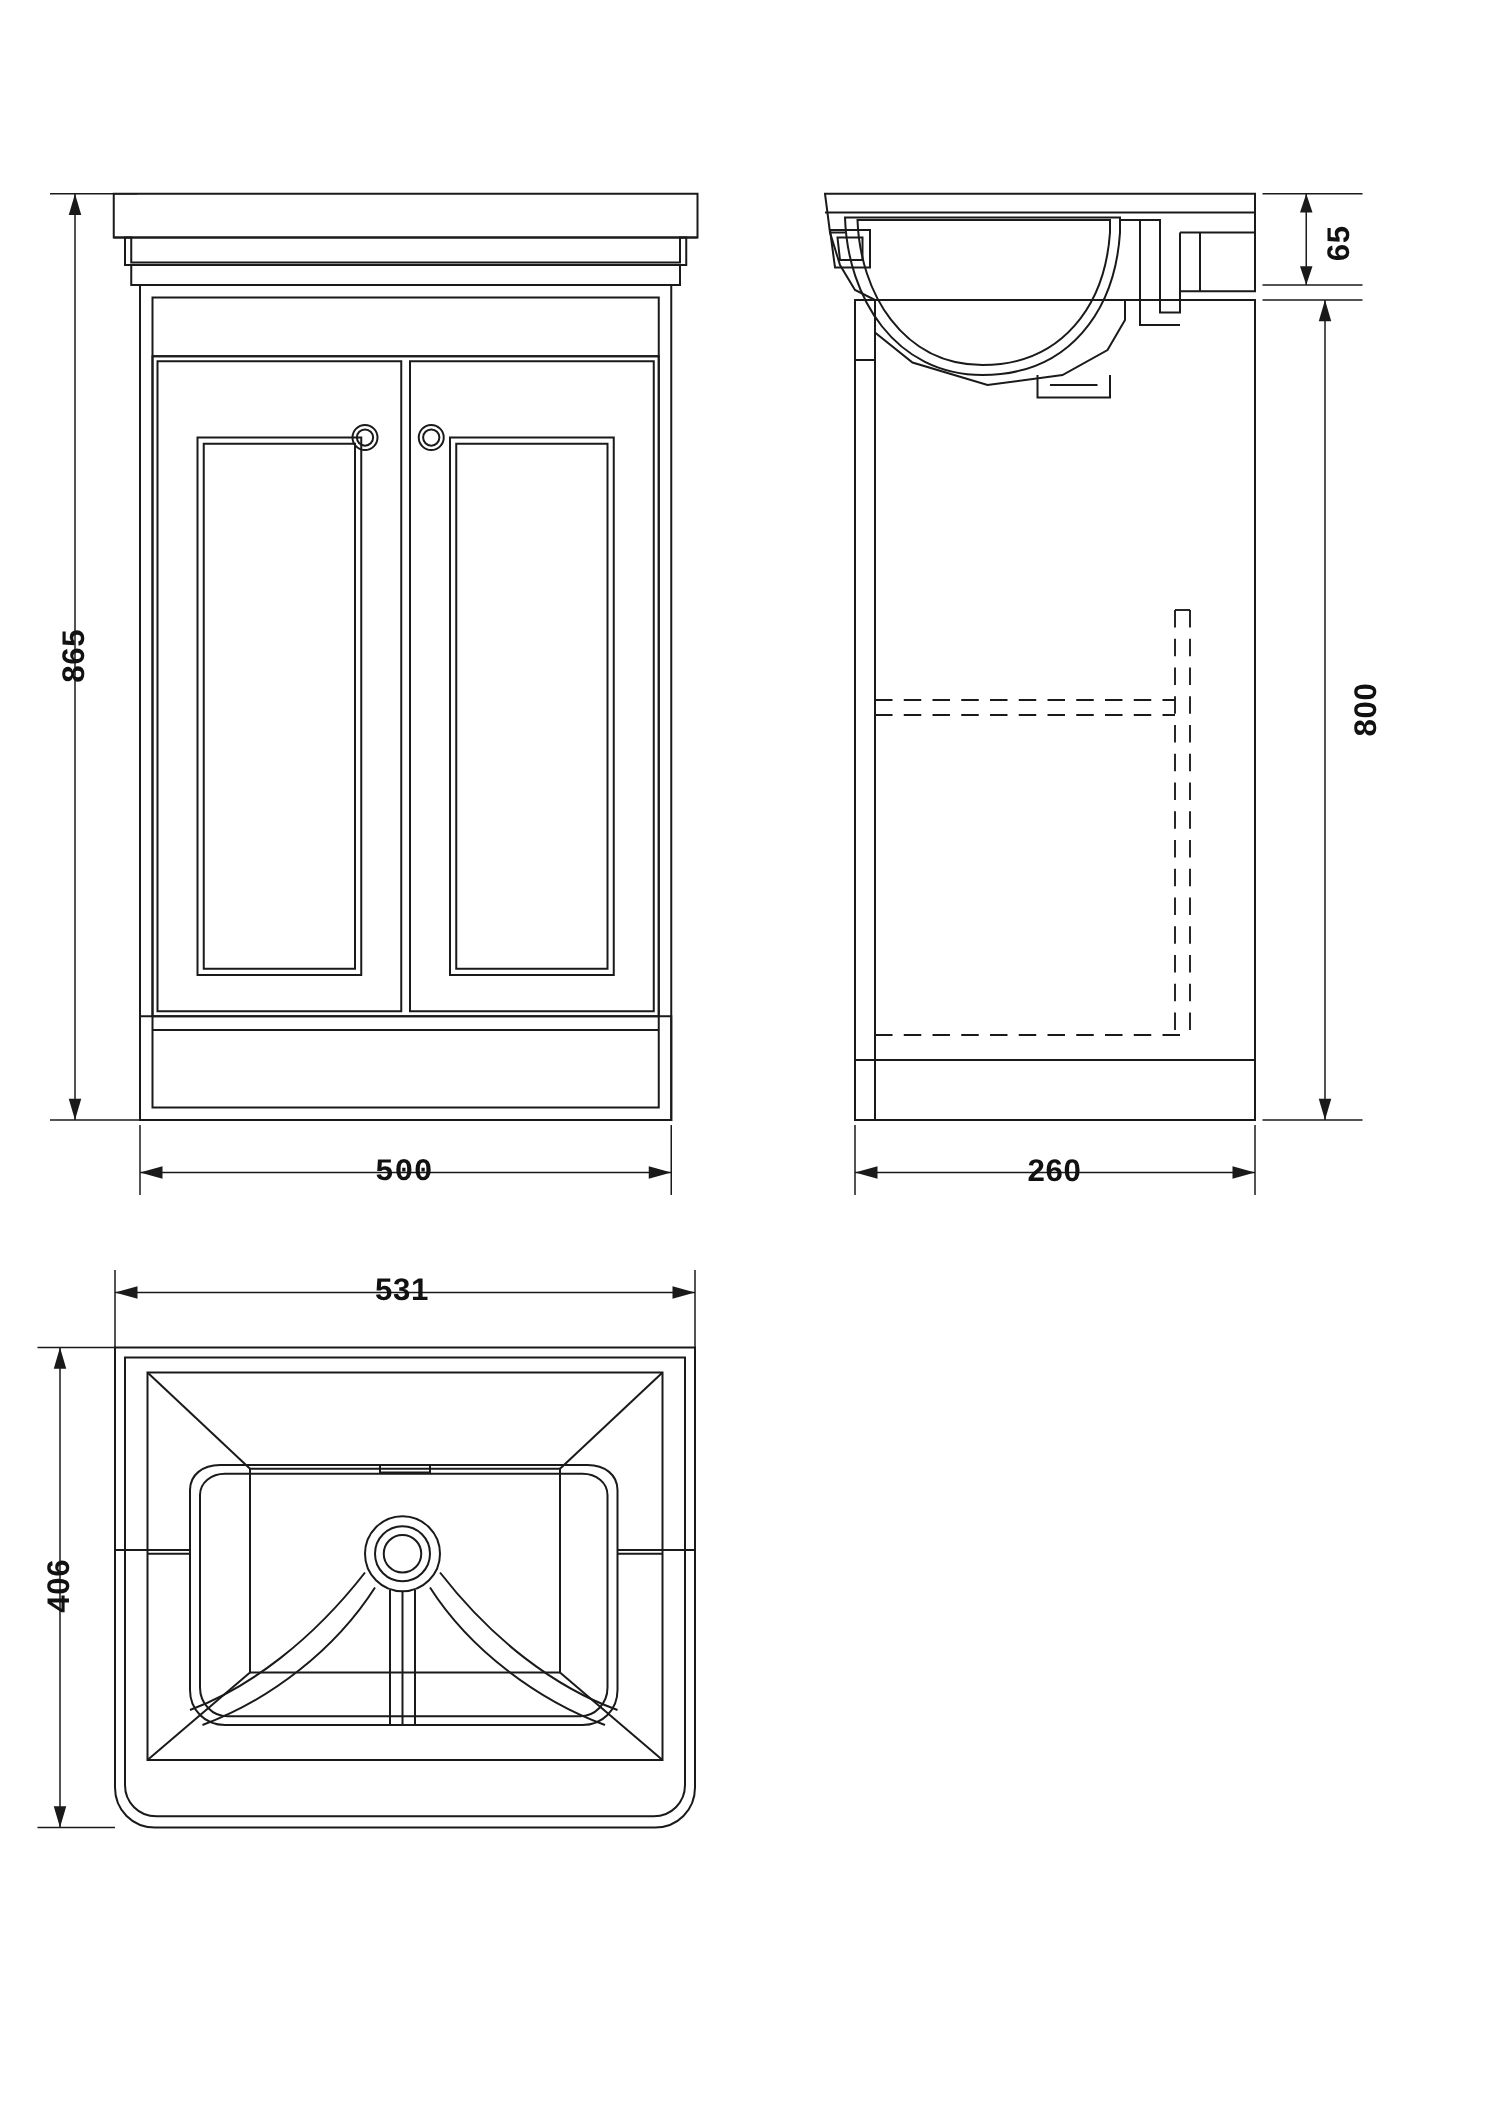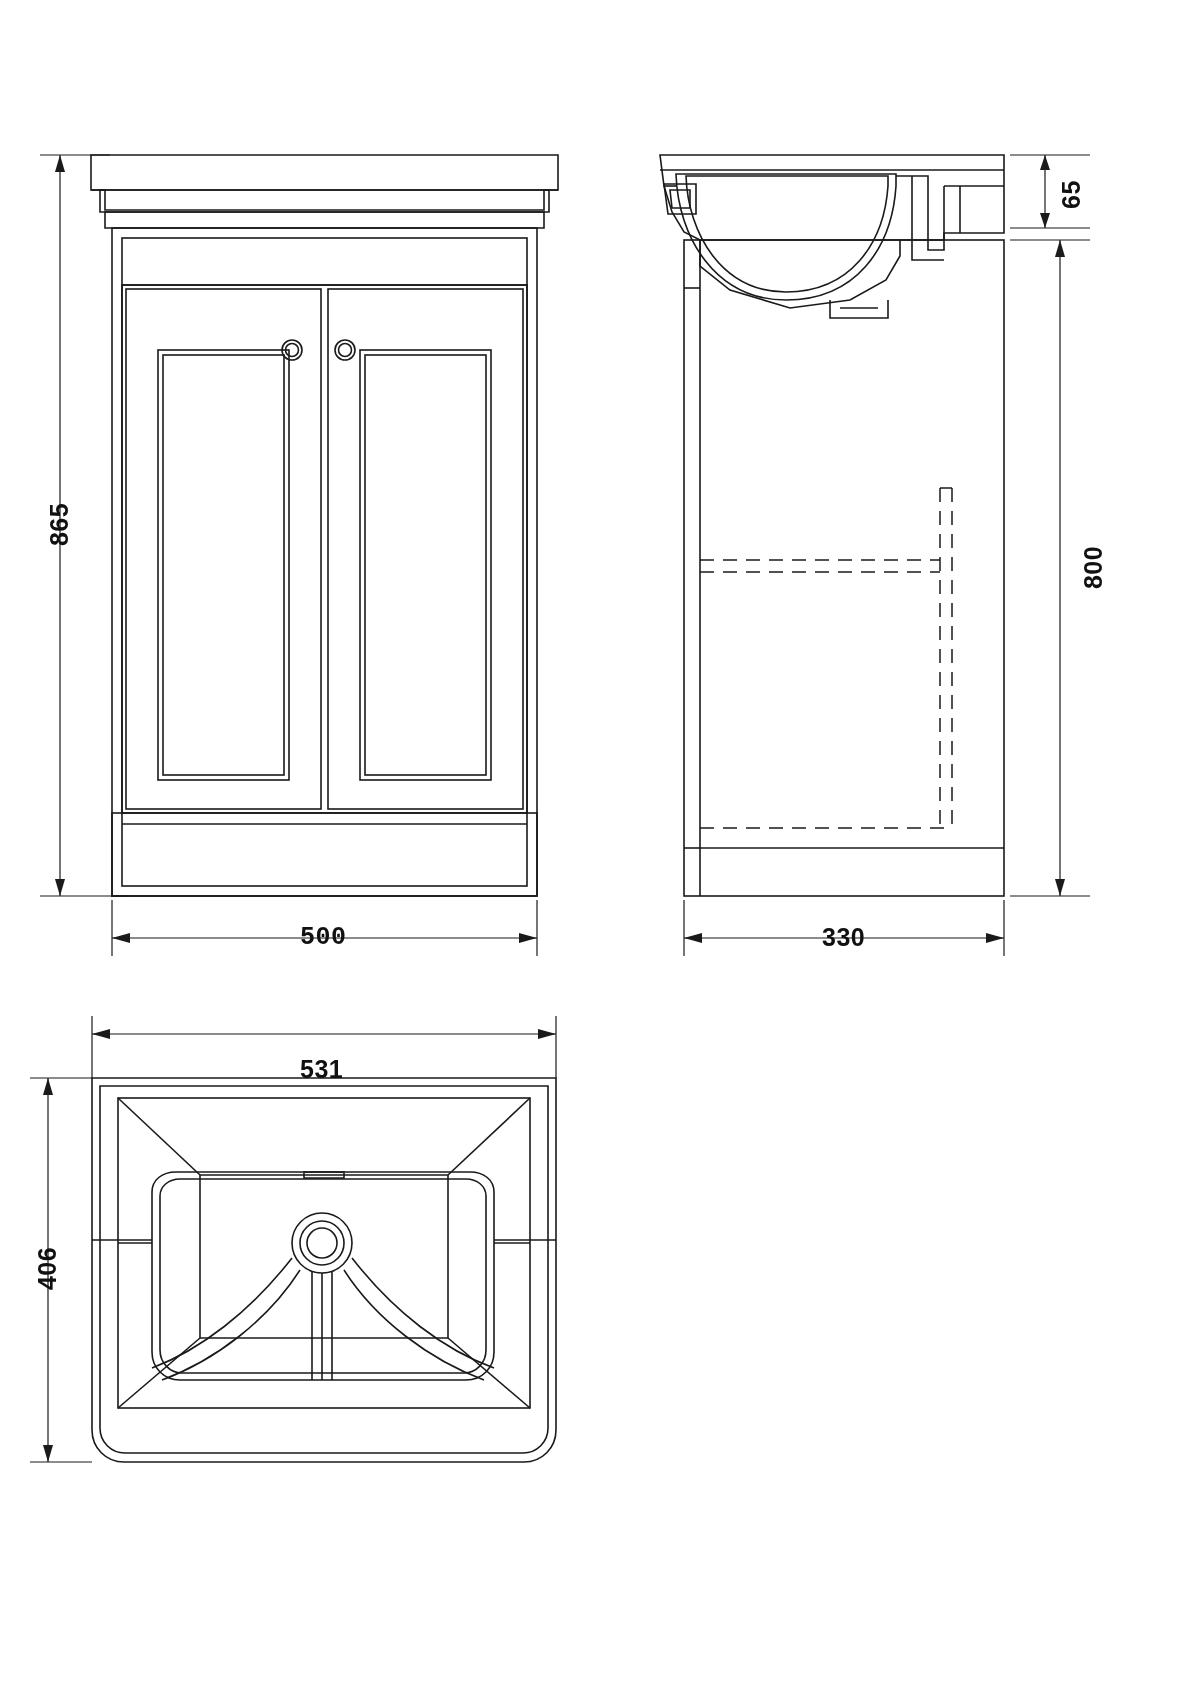--- a/index.html
+++ b/index.html
@@ -208,19 +208,19 @@
   </svg>
 
   <div class="dim-label vert" style="left: 38px; top: 510px;">865</div>
 
   <div class="dim-label" style="left: 300px; top: 923px; font-family: Liberation Mono, monospace;">500</div>
 
   <div class="dim-label vert" style="left: 1057px; top: 180px;">65</div>
 
   <div class="dim-label vert" style="left: 1072px; top: 553px;">800</div>
 
-  <div class="dim-label" style="left: 822px; top: 923px;">330</div>
-
-  <div class="dim-label" style="left: 300px; top: 1055px;">531</div>
+  <div class="dim-label" style="left: 822px; top: 923px;">260</div>
+
+  <div class="dim-label" style="left: 300px; top: 1018px;">531</div>
 
   <div class="dim-label vert" style="left: 26px; top: 1254px;">406</div>
 
 </div>
 
 </body></html>

